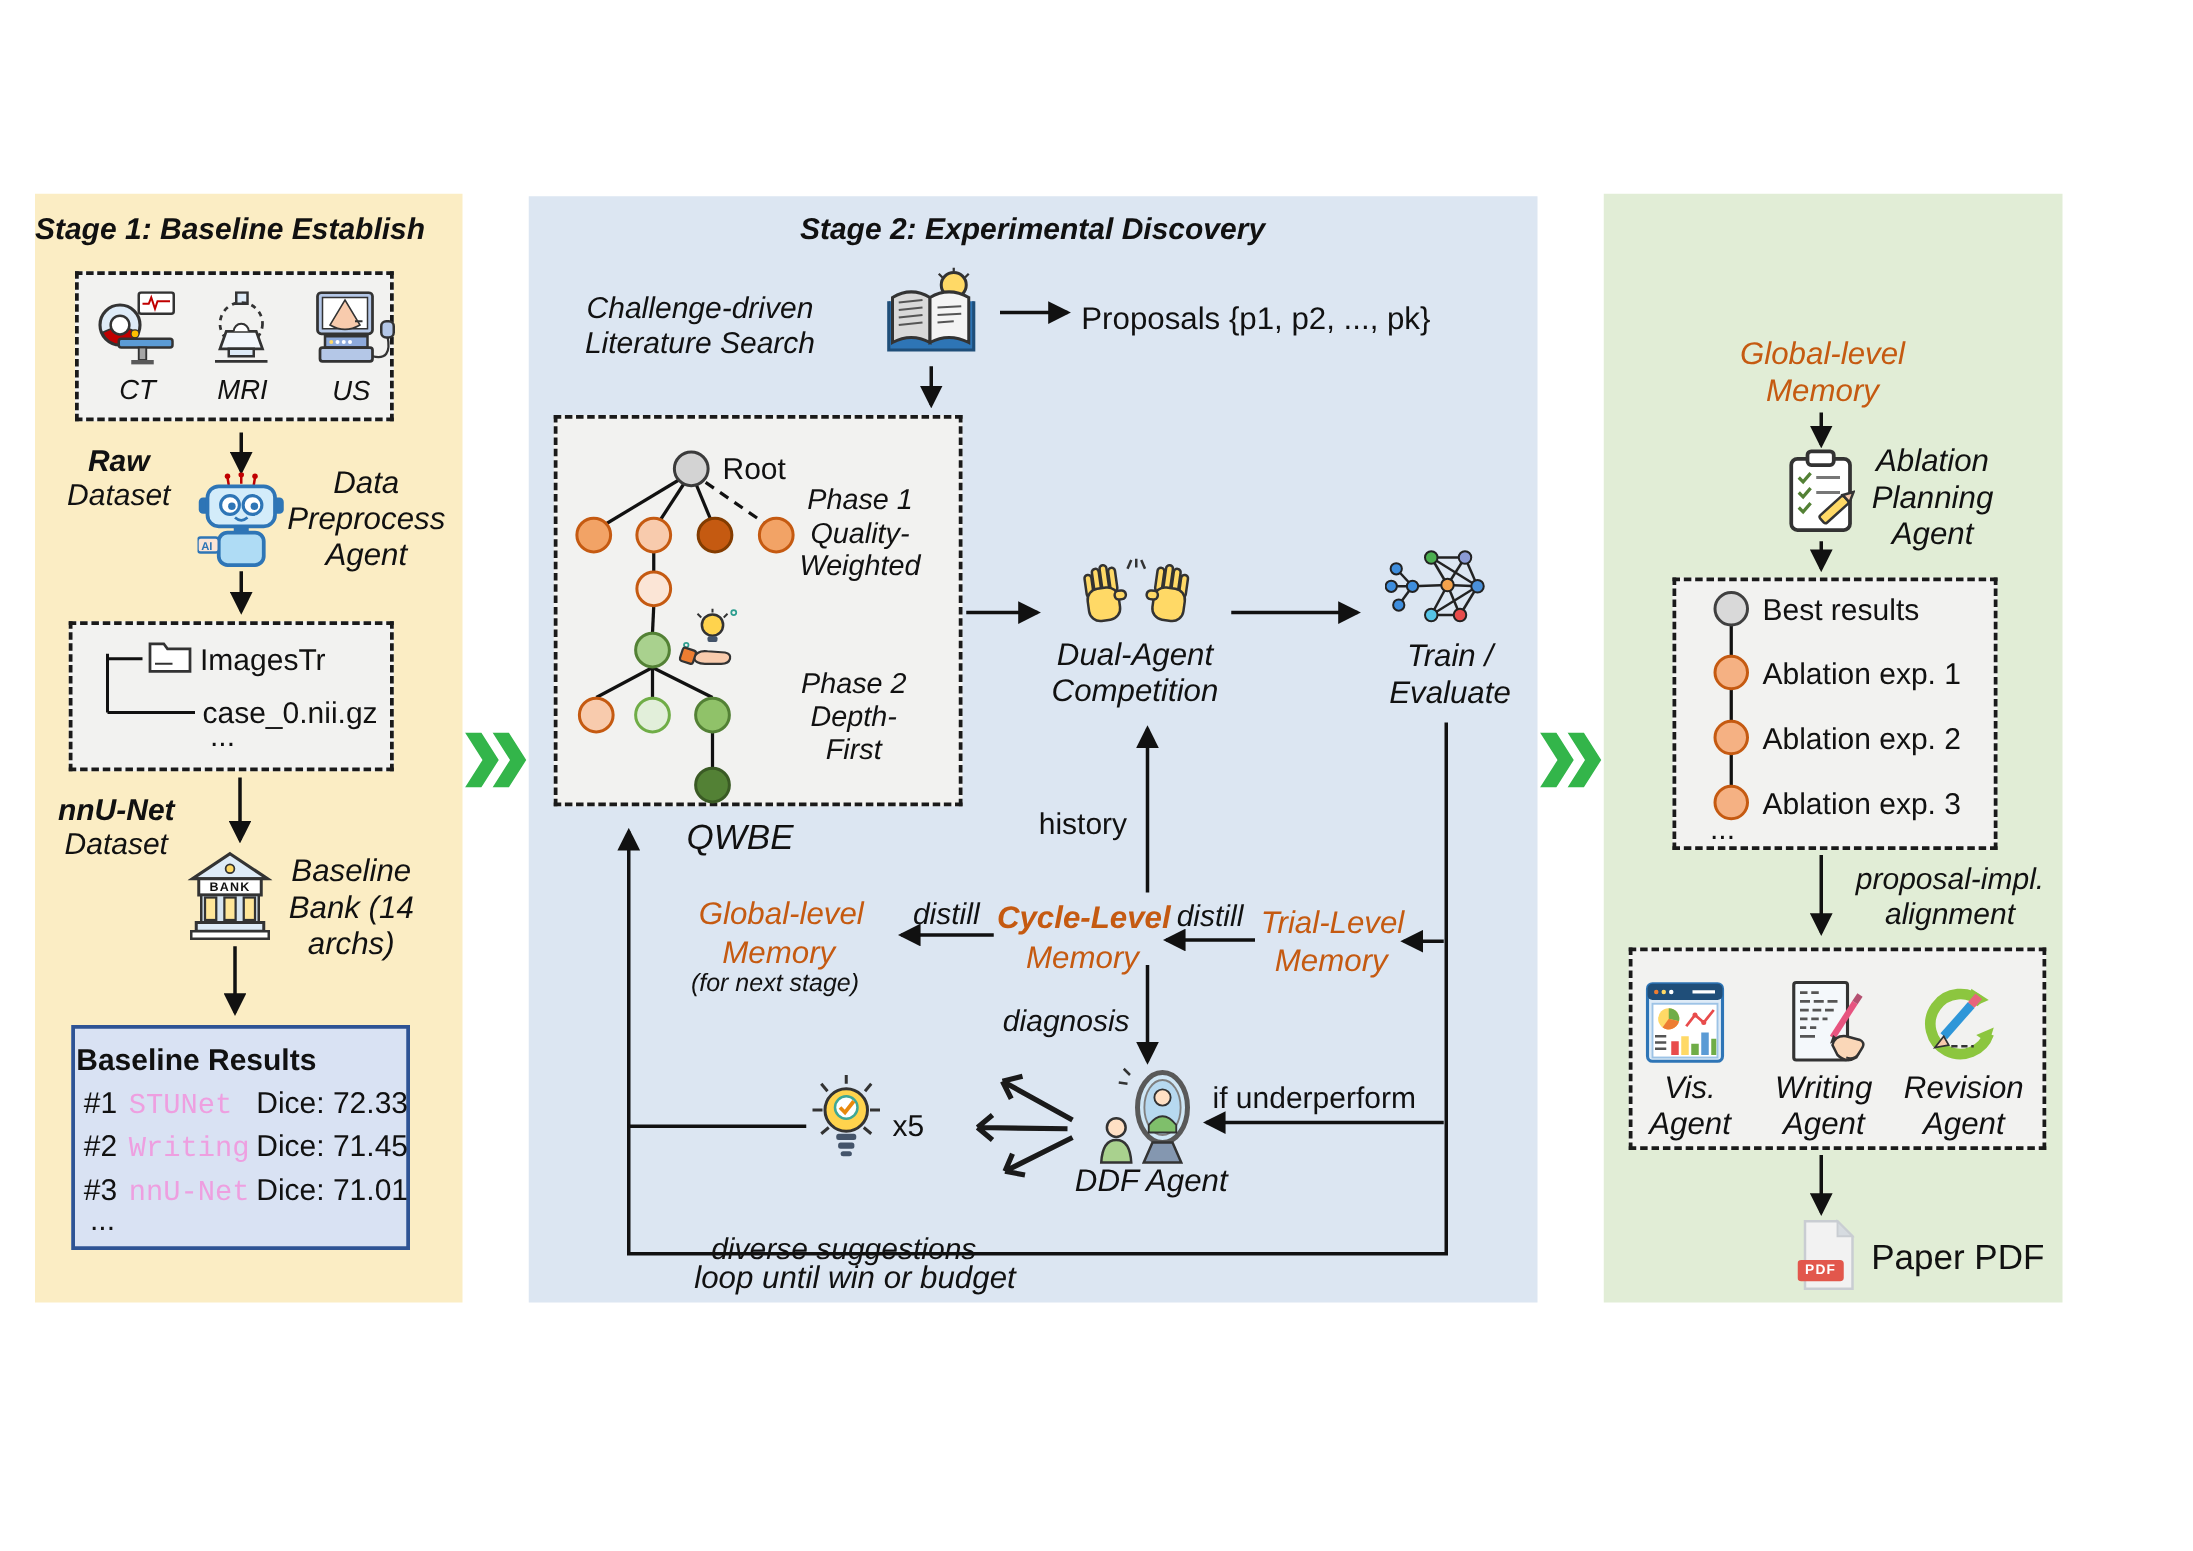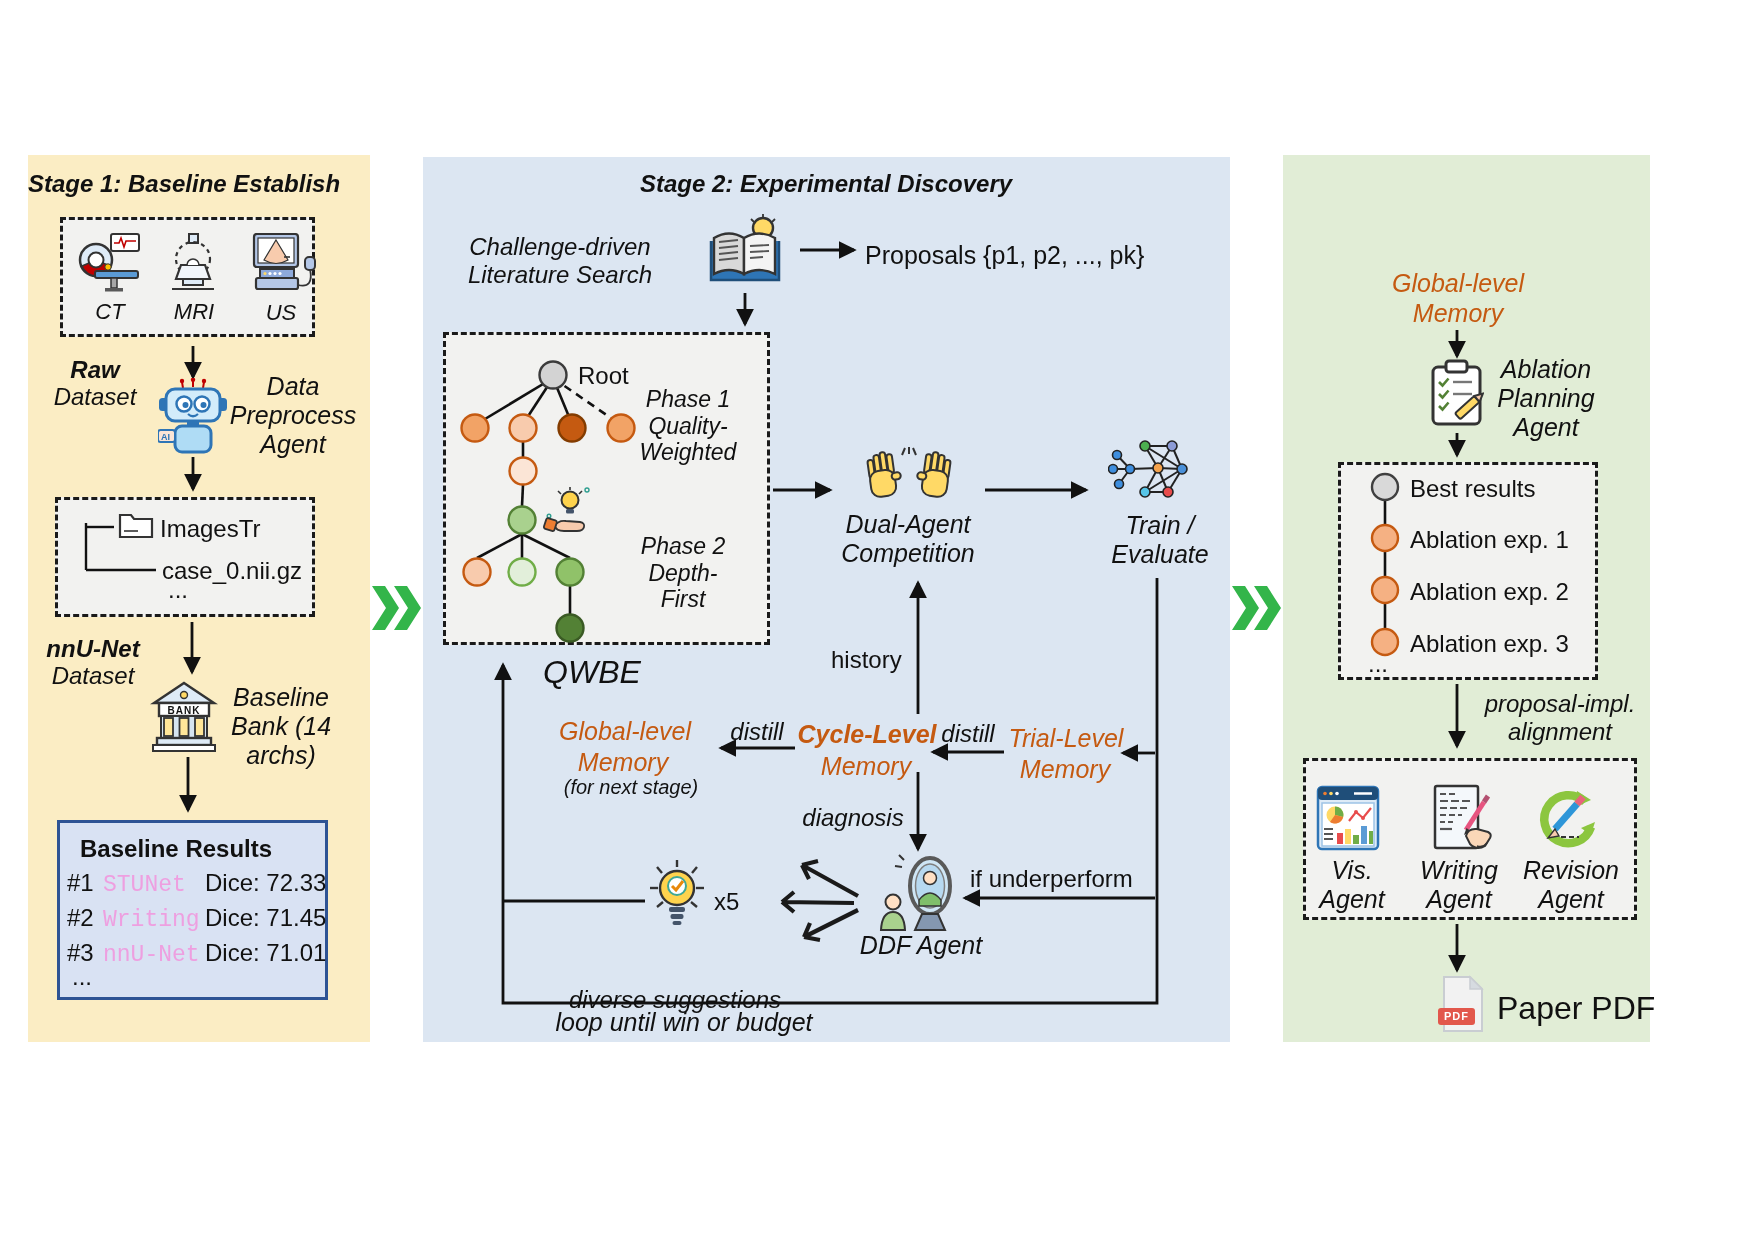--- a/index.html
+++ b/index.html
@@ -11,21 +11,21 @@
   #p3{left:1283px;top:155px;width:367px;height:887px;background:#E1EDD6;}
   .dashbox{position:absolute;z-index:1;background:#F2F2F0;border:3px dashed #1a1a1a;box-sizing:border-box;}
   #overlay{position:absolute;left:0;top:0;z-index:2;pointer-events:none;}
   .t{position:absolute;z-index:3;line-height:1.16;white-space:nowrap;}
   .cx{transform:translateX(-50%);font-style:italic;}
   .wrap{white-space:normal;text-align:center;}
   .b{font-weight:bold;}
   .it{font-style:italic;}
   .or{color:#C55A11;}
   .f20{font-size:20px;} .f22{font-size:22px;} .f23{font-size:23px;}
-  .f24{font-size:24px;} .f25{font-size:25px;} .f26{font-size:32px;}
+  .f24{font-size:24px;} .f25{font-size:25px;} .f26{font-size:28px;}
   .mono{font-family:"Liberation Mono",monospace;color:#EE9FE0;font-size:23px;}
   .icon{position:absolute;z-index:3;}
   .icon span{position:absolute;}
   #resultsBox{position:absolute;z-index:2;left:57px;top:820px;width:271px;height:180px;
               background:#D9E2F3;border:3px solid #2E5394;box-sizing:border-box;}
   .rrow{position:absolute;z-index:3;display:flex;align-items:baseline;}
   .rrow .rk{font-size:24px;width:36px;}
   .rrow .md{width:102px;}
   .rrow .mt{font-size:24px;}
 </style>
@@ -132,21 +132,21 @@
   <div class="t cx f22" style="left:281px;top:300px;">US</div>
   <div class="t cx b f24" style="left:95px;top:356px;">Raw</div>
   <div class="t cx f24" style="left:95px;top:383px;">Dataset</div>
   <div class="t cx wrap f25" style="left:293px;top:372px;width:128px;">Data Preprocess Agent</div>
   <div class="t f24" style="left:160px;top:515px;">ImagesTr</div>
   <div class="t f24" style="left:162px;top:557px;">case_0.nii.gz</div>
   <div class="t f24" style="left:168px;top:576px;">...</div>
   <div class="t cx b f24" style="left:93px;top:635px;">nnU-Net</div>
   <div class="t cx f24" style="left:93px;top:662px;">Dataset</div>
   <div class="t cx wrap f25" style="left:281px;top:683px;width:130px;">Baseline Bank (14 archs)</div>
-  <div class="t b f24" style="left:80px;top:835px;text-align:center;">Baseline Results</div>
+  <div class="t b f24" style="left:61px;top:835px;text-align:center;">Baseline Results</div>
   <div class="rrow" style="left:67px;top:869px;">
     <span class="rk">#1</span>
     <span class="md mono">STUNet</span>
     <span class="mt">Dice: 72.33</span>
   </div>
   <div class="rrow" style="left:67px;top:904px;">
     <span class="rk">#2</span>
     <span class="md mono">Writing</span>
     <span class="mt">Dice: 71.45</span>
   </div>
@@ -162,21 +162,21 @@
   <div class="t f25" style="left:865px;top:241px;">Proposals {p1, p2, ..., pk}</div>
   <div class="t f24" style="left:578px;top:362px;">Root</div>
   <div class="t cx wrap f23" style="left:688px;top:386px;width:108px;">Phase 1 Quality-Weighted</div>
   <div class="t cx wrap f23" style="left:683px;top:533px;width:98px;">Phase 2 Depth-First</div>
   <div class="t cx f26" style="left:592px;top:654px;">QWBE</div>
   <div class="t cx wrap f25" style="left:908px;top:510px;width:160px;">Dual-Agent Competition</div>
   <div class="t cx wrap f25" style="left:1160px;top:511px;width:112px;">Train / Evaluate</div>
   <div class="t f24" style="left:831px;top:646px;">history</div>
   <div class="t cx or it f25" style="left:625px;top:717px;">Global-level</div>
   <div class="t cx or f25" style="left:623px;top:748px;">Memory</div>
-  <div class="t cx f20" style="left:620px;top:776px;margin-left:11px;">(for next stage)</div>
+  <div class="t cx f20" style="left:620px;top:776px;">(for next stage)</div>
   <div class="t cx f24" style="left:757px;top:718px;">distill</div>
   <div class="t cx or it f25" style="left:867px;top:720px;font-weight:bold;">Cycle-Level</div>
   <div class="t cx or f25" style="left:866px;top:752px;">Memory</div>
   <div class="t cx f24" style="left:968px;top:720px;">distill</div>
   <div class="t cx or it f25" style="left:1066px;top:724px;">Trial-Level</div>
   <div class="t cx or f25" style="left:1065px;top:755px;">Memory</div>
   <div class="t cx f24" style="left:853px;top:804px;">diagnosis</div>
   <div class="t f24" style="left:714px;top:888px;">x5</div>
   <div class="t cx f24" style="left:675px;top:986px;">diverse suggestions</div>
   <div class="t cx f25" style="left:921px;top:931px;">DDF Agent</div>

